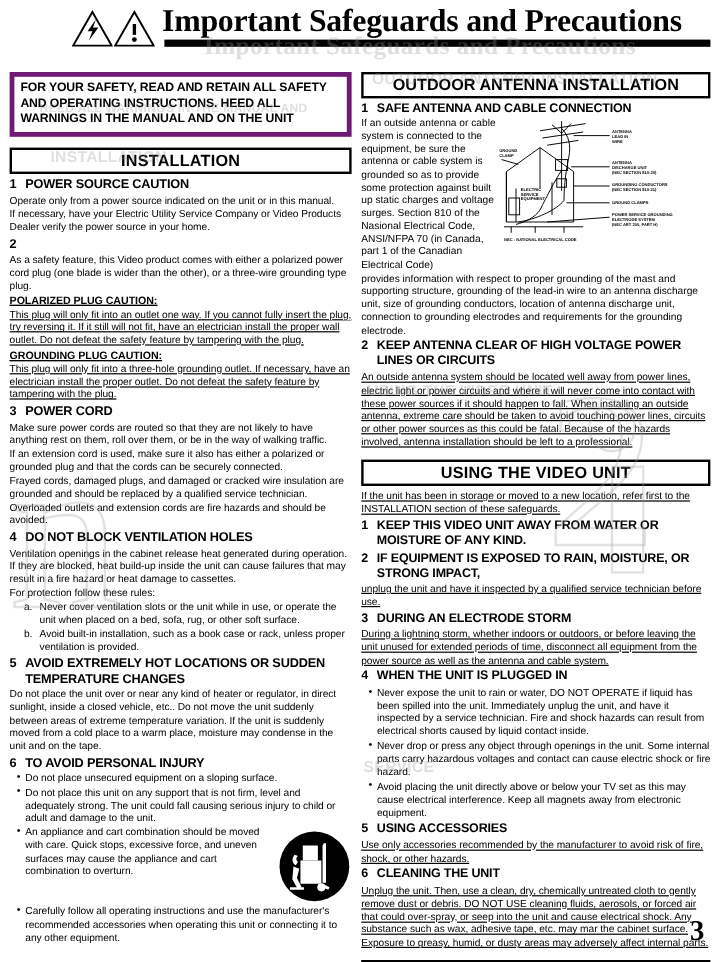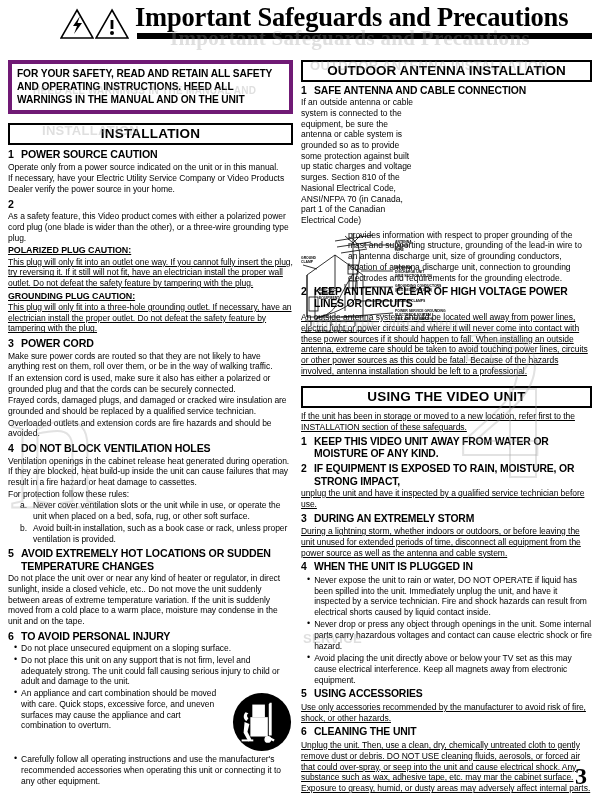--- a/index.html
+++ b/index.html
@@ -81,25 +81,25 @@
   .sub .lbl { min-width:8px; }
   .bullets { margin-left:6px; }
   .bul { display:flex; gap:4px; margin-top:1px; }
   .bul .dot { line-height:1; font-size:9px; }
 
   
   .col-r .item-head { font-size:10.4px; }
   .col-r .item-body { font-size:8.5px; line-height:1.28; }
 
   
-  .ant-block { display:flex; gap:3px;flex-direction:column; }
+  .ant-block { display:flex; gap:3px; }
   .ant-text { width:112px; font-size:8.5px; line-height:1.26; }
   .ant-fig { flex:1; position:relative; height:118px; }
   .ant-fig svg { position:absolute; left:0; top:0; }
-  .ant-cont { font-size:8.5px; line-height:1.26; margin-top:1px;margin-left:47px; }
+  .ant-cont { font-size:8.5px; line-height:1.26; margin-top:1px; }
 
   
   .cart-row { display:flex; gap:4px; align-items:flex-start; }
   .cart-ico { width:62px; height:62px; flex:none; margin-top:4px; }
 
   
   .pageno {
     position:absolute; right:13px; bottom:12px;
     font-family:"Liberation Serif", serif;
     font-weight:bold; font-size:24px; z-index:6;
@@ -360,21 +360,21 @@
         <div class="item-head">
           <span class="item-num">2</span>
           <span>IF EQUIPMENT IS EXPOSED TO RAIN, MOISTURE, OR STRONG IMPACT,</span>
         </div>
         <div class="item-body flush"> unplug the unit and have it inspected by a qualified service technician before use.</div>
       </div>
 
       <div class="item">
         <div class="item-head">
           <span class="item-num">3</span>
-          <span>DURING AN EXTREMELY STORM</span>
+          <span>DURING AN ELECTRODE STORM</span>
         </div>
         <div class="item-body flush">
           <div class="para">During a lightning storm, whether indoors or outdoors, or before leaving the unit unused for extended periods of time, disconnect all equipment from the power source as well as the antenna and cable system.</div>
         </div>
       </div>
 
       <div class="item">
         <div class="item-head">
           <span class="item-num">4</span>
           <span>WHEN THE UNIT IS PLUGGED IN</span>

